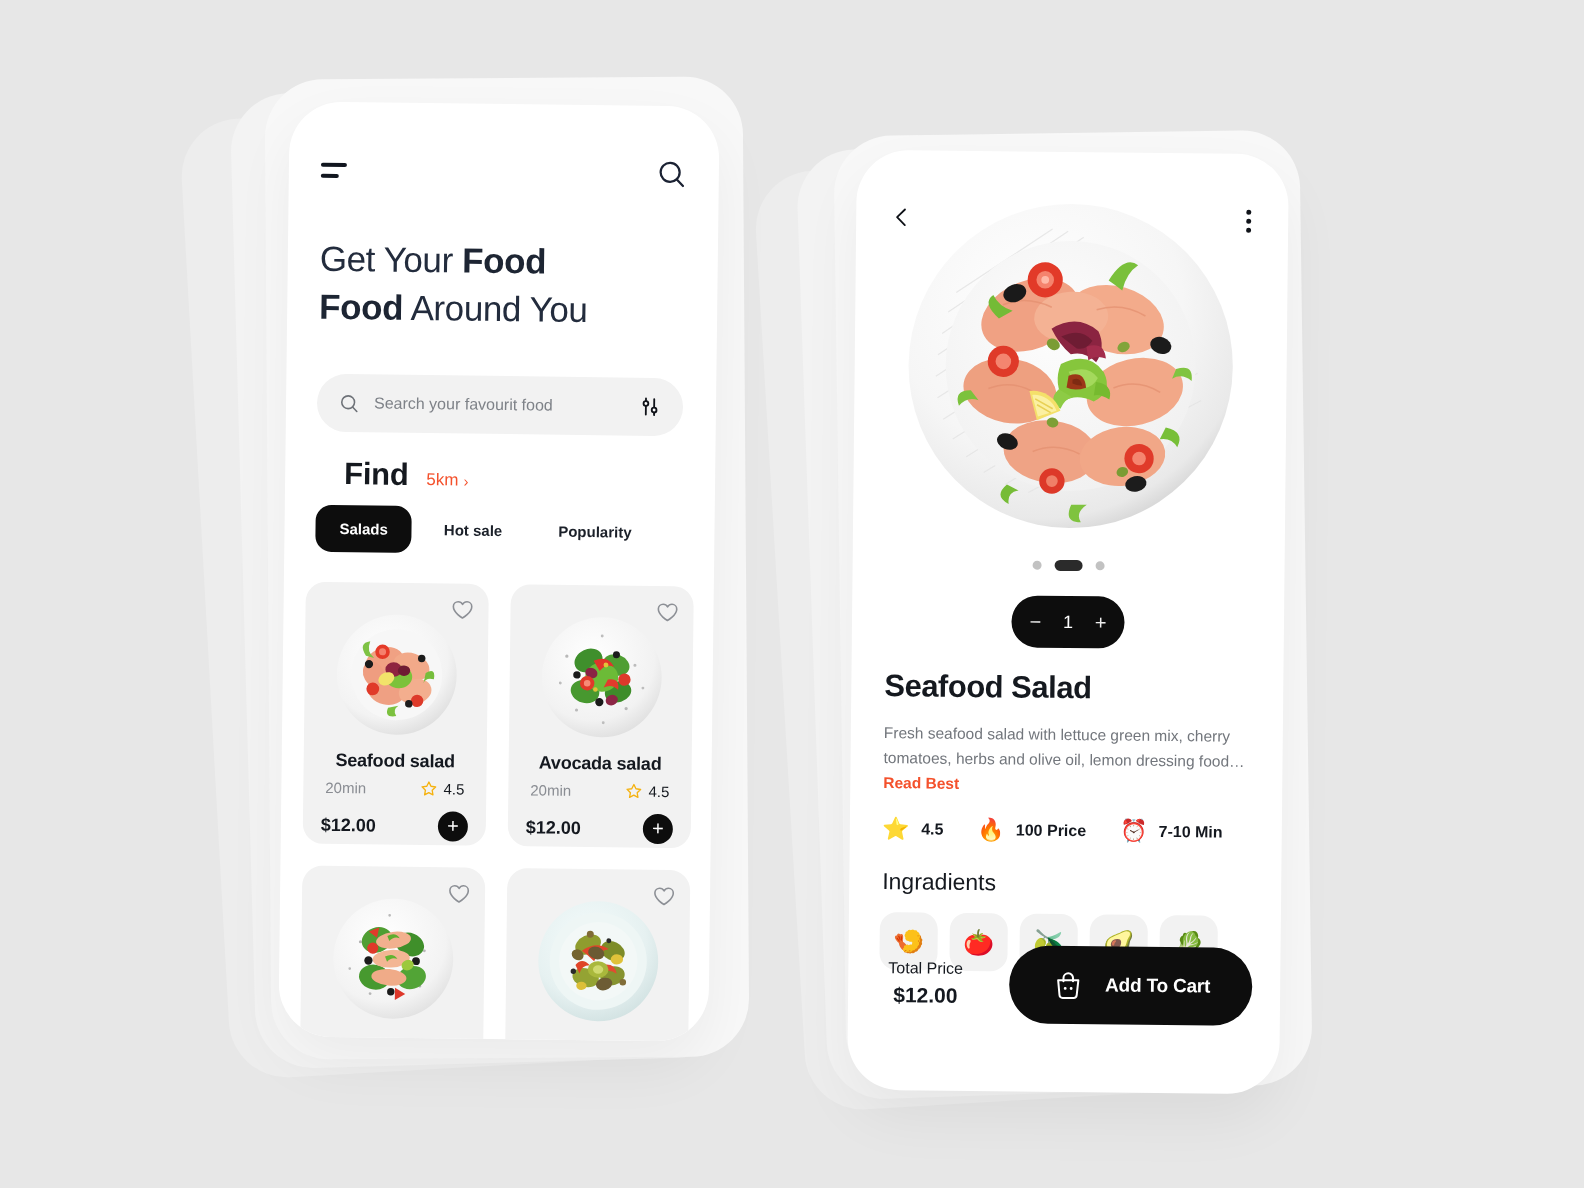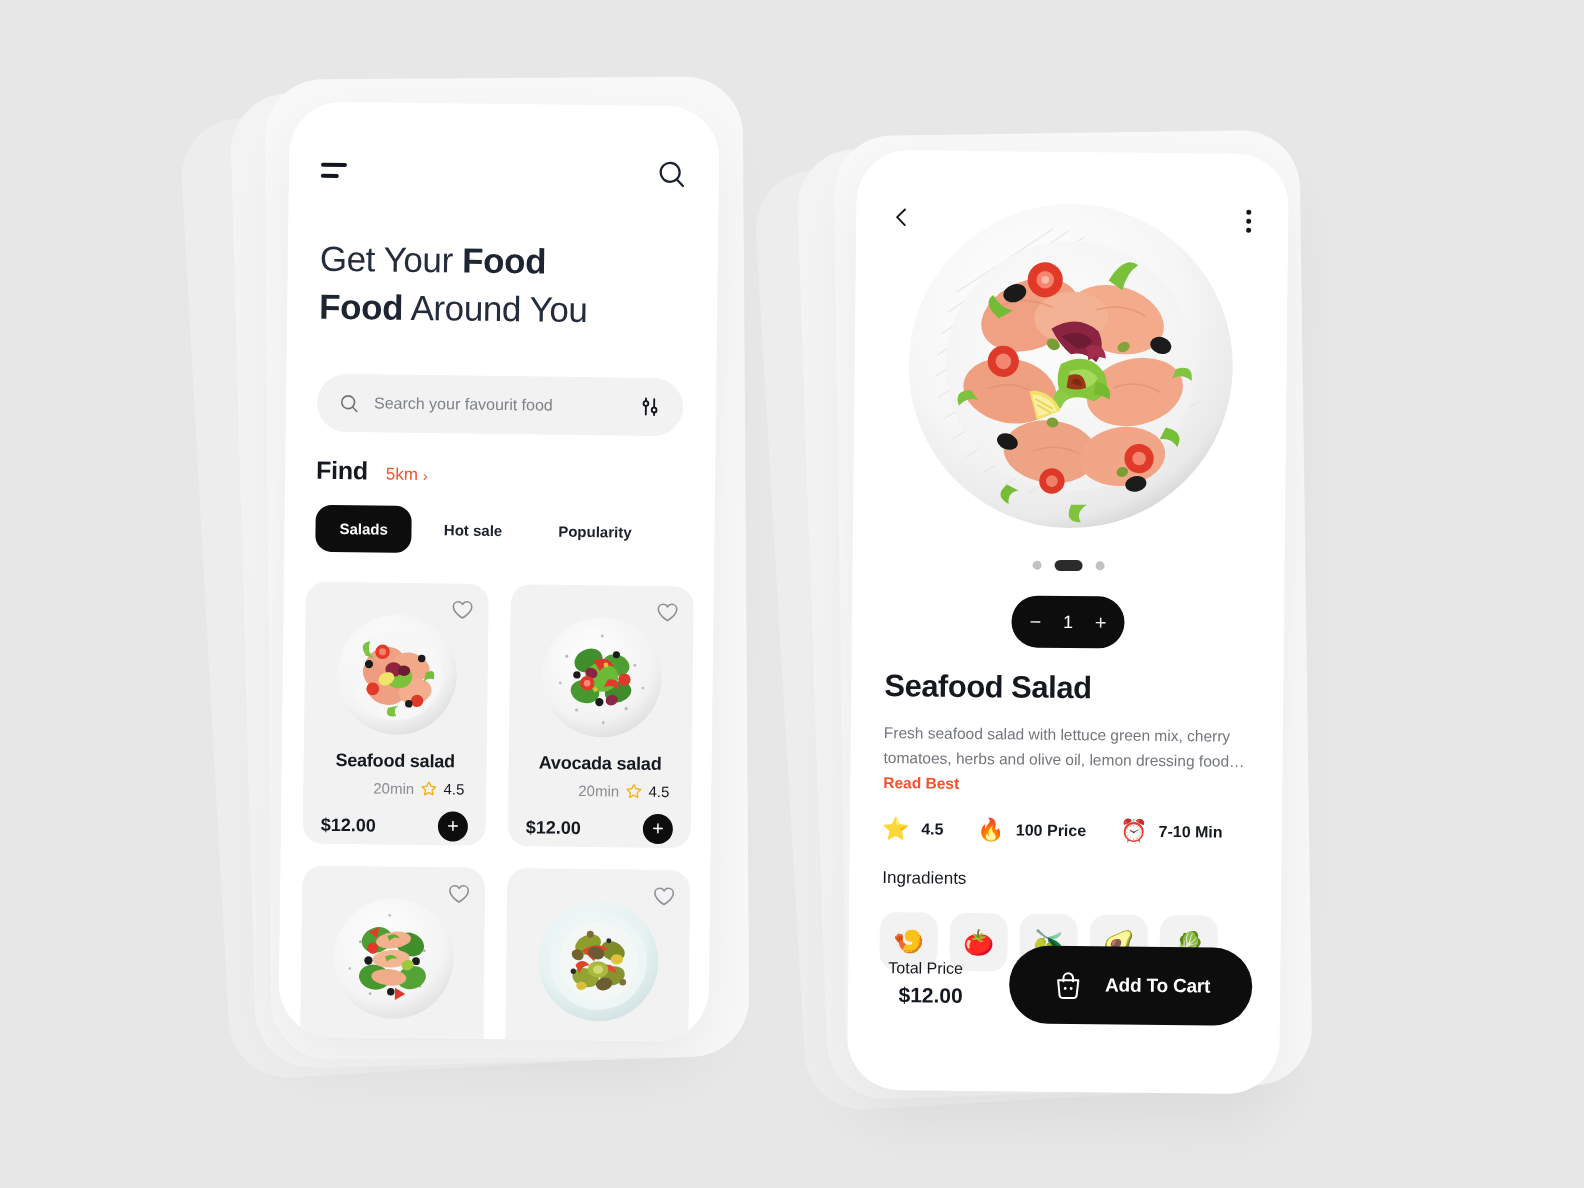--- a/index.html
+++ b/index.html
@@ -90,21 +90,21 @@
     font-size: 16px; color: #7e8288; font-weight: 400;
     border: none; background: transparent; outline: none;
     font-family: "Liberation Sans", sans-serif;
   }
   .searchbar .ph::placeholder { color: #7e8288; }
 
   .find-row {
     position: absolute; left: 31px; top: 354px;
     display: flex; align-items: baseline; gap: 18px;
   }
-  .find-label { font-size: 25px; font-weight: 700; color: #15191f; letter-spacing: -0.3px; }
+  .find-label { font-size: 31px; font-weight: 700; color: #15191f; letter-spacing: -0.3px; margin-left: 28px; }
   .find-dist { font-size: 17px; font-weight: 500; color: #f4512c; display: flex; align-items: center; gap: 5px; cursor: pointer; }
   .find-dist .chev { font-size: 15px; line-height: 1; }
 
   .tabs {
     position: absolute; left: 31px; right: 20px; top: 403px;
     display: flex; align-items: center; gap: 8px;
   }
   .tab {
     font-size: 15px; font-weight: 700; color: #1b2029;
     padding: 15px 24px; border-radius: 16px; cursor: pointer;
@@ -126,21 +126,21 @@
     position: absolute; right: 14px; top: 14px;
     width: 24px; height: 24px; cursor: pointer;
   }
   .food-thumb {
     width: 124px; height: 124px; margin: 16px auto 0;
     border-radius: 50%; overflow: hidden;
     display: block;
   }
   .food-name { margin-top: 14px; font-size: 18px; font-weight: 700; color: #14181f; text-align: center; letter-spacing: -0.2px; }
   .food-meta { margin-top: 8px; display: flex; align-items: center; justify-content: space-between; padding: 0 6px; }
-  .food-time { font-size: 15px; color: #8a8d93; margin-left: 48px; }
+  .food-time { font-size: 15px; color: #8a8d93; }
   .food-rate { font-size: 15px; color: #15191f; display: flex; align-items: center; gap: 6px; }
   .food-foot { margin-top: 14px; display: flex; align-items: center; justify-content: space-between; padding: 0 2px; }
   .food-price { font-size: 18px; font-weight: 700; color: #14181f; }
   .plus-btn {
     width: 30px; height: 30px; border-radius: 50%;
     background: #0d0d0d; color: #fff;
     display: flex; align-items: center; justify-content: center;
     font-size: 20px; line-height: 1; cursor: pointer; font-weight: 400;
     padding-bottom: 2px;
   }
@@ -190,37 +190,37 @@
   .stats {
     position: absolute; left: 33px; right: 30px; top: 668px;
     display: flex; align-items: center; gap: 34px;
   }
   .stat { display: flex; align-items: center; gap: 11px; }
   .stat-ico { font-size: 22px; line-height: 1; }
   .stat-txt { font-size: 16px; font-weight: 600; color: #14181f; }
 
   .ingr-title {
     position: absolute; left: 33px; top: 718px;
-    font-size: 17px; font-weight: 400; color: #15191f;
+    font-size: 23px; font-weight: 400; color: #15191f;
   }
   .ingr-row {
     position: absolute; left: 31px; right: 26px; top: 762px;
     display: flex; gap: 12px;
   }
   .ingr {
     width: 58px; height: 58px; border-radius: 17px;
     background: #f2f2f2; display: flex; align-items: center; justify-content: center;
     font-size: 25px; cursor: pointer;
   }
 
   .bottom-bar {
     position: absolute; left: 30px; right: 28px; bottom: 68px;
     display: flex; align-items: center; justify-content: space-between;
   }
-  .total { text-align: right; padding-left: 10px; }
+  .total { text-align: center; padding-left: 10px; }
   .total-label { font-size: 16px; color: #15191f; font-weight: 400; }
   .total-price { font-size: 21px; font-weight: 700; color: #14181f; margin-top: 6px; }
   .cart-btn {
     width: 243px; height: 78px; border-radius: 39px;
     background: #0d0d0d; color: #fff;
     display: flex; align-items: center; justify-content: center; gap: 20px;
     cursor: pointer;
   }
   .cart-label { font-size: 19px; font-weight: 700; letter-spacing: -0.2px; }
 </style>

